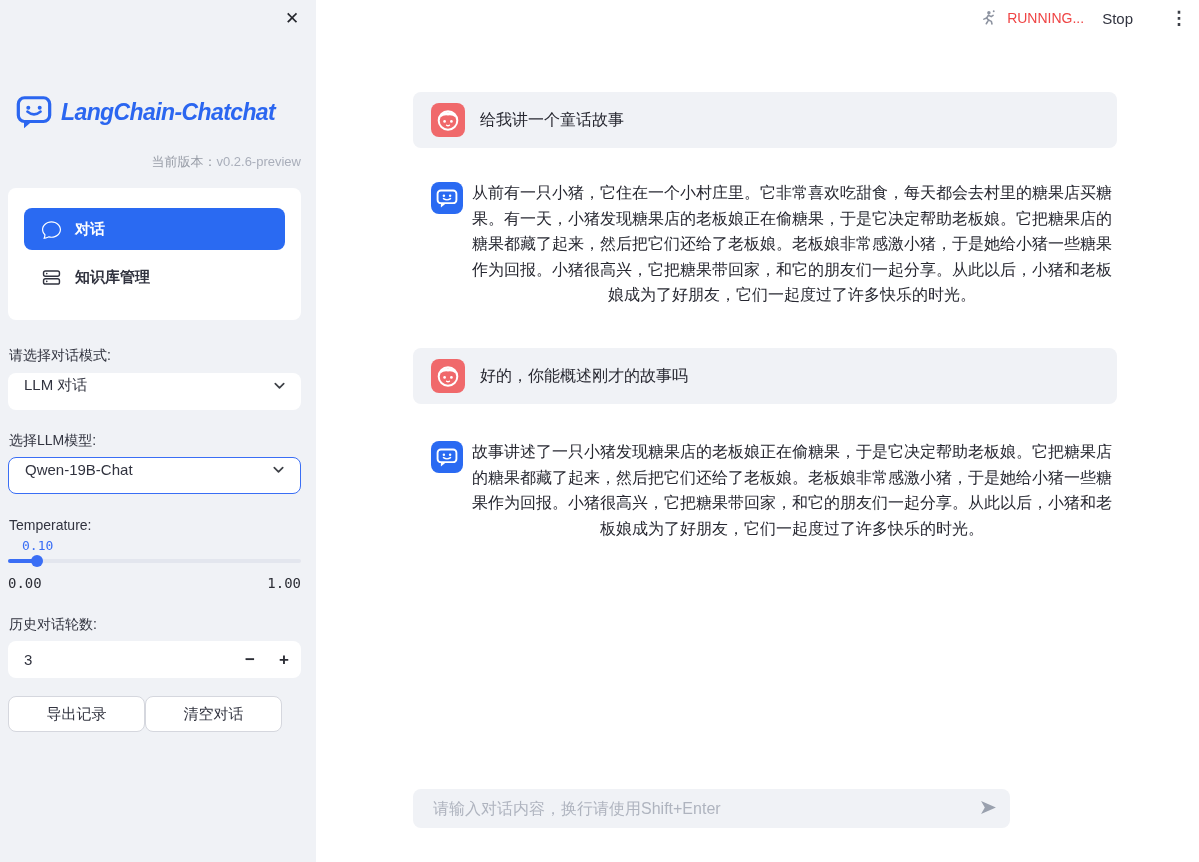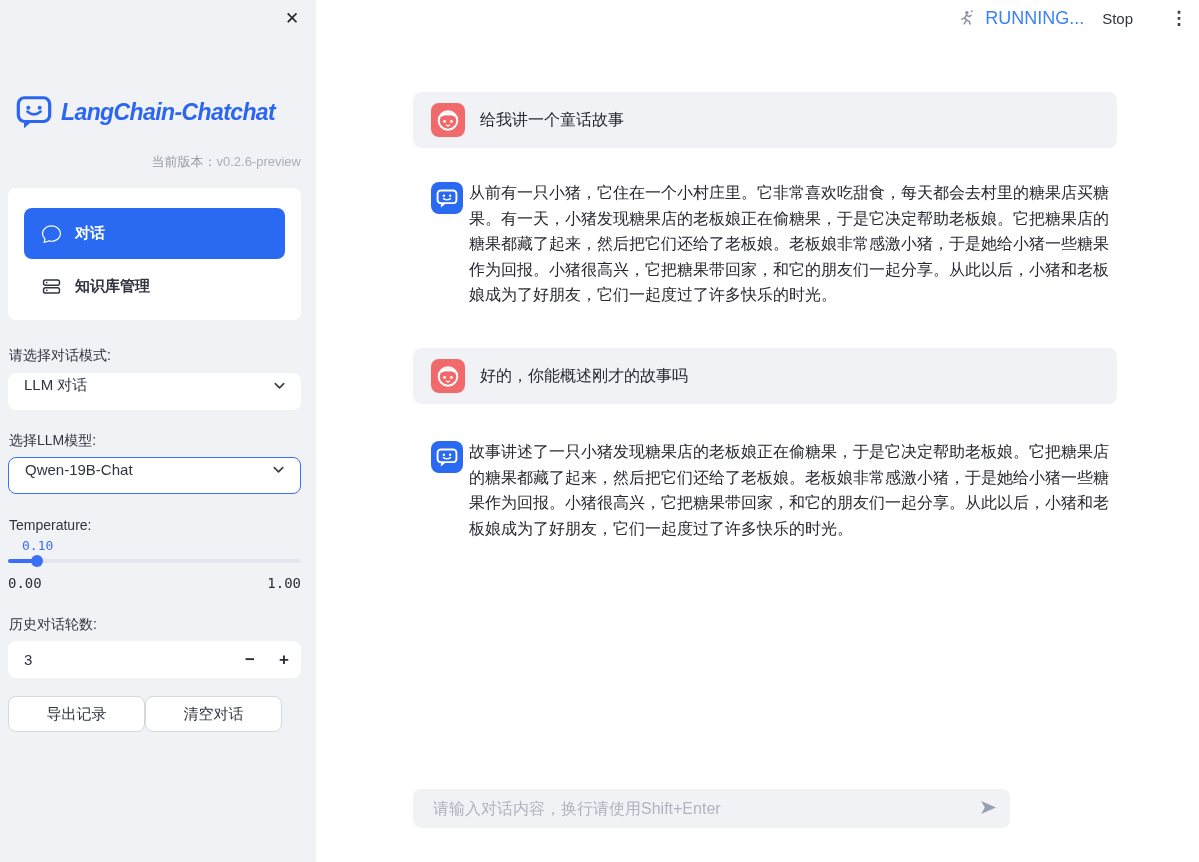--- a/index.html
+++ b/index.html
@@ -12,21 +12,21 @@
   .close-btn { position:absolute; top:8px; right:13px; width:22px; height:22px; border:none; background:transparent;
                font-size:17px; color:#24262c; cursor:pointer; line-height:22px; text-align:center; }
   .logo { position:absolute; left:15px; top:93px; display:flex; align-items:center; gap:8px; }
   .logo-icon svg { display:block; }
   .logo-text { font-size:23px; font-weight:700; font-style:italic; color:#2b66f0; letter-spacing:-0.6px; white-space:nowrap; }
   .version { position:absolute; right:15px; top:153px; font-size:13px; text-align:right; }
   .version .vlabel { color:#989da7; }
   .version .vvalue { color:#a9aeba; }
 
   .menu-card { position:absolute; left:8px; top:188px; width:293px; height:132px; background:#fff; border-radius:8px; padding:20px 16px 0 16px; }
-  .menu-item { display:flex; align-items:center; gap:14px; height:51px; border-radius:8px; padding:0 18px; font-size:15px; cursor:pointer; }
+  .menu-item { display:flex; align-items:center; gap:14px; height:42px; border-radius:8px; padding:0 18px; font-size:15px; cursor:pointer; }
   .menu-item.active { background:#2a6af2; color:#fff; font-weight:700; }
   .menu-item + .menu-item { margin-top:4px; height:46px;font-weight:bold; }
   .menu-item .mi-icon { display:flex; align-items:center; }
 
   .field-label { position:absolute; left:9px; font-size:14px; color:#31333f; }
   .select { position:absolute; left:8px; width:293px; height:37px; background:#fff; border-radius:8px;
             display:flex; align-items:center; justify-content:space-between; padding:0 14px 12px 16px; cursor:pointer; }
   .select.focused { border:1px solid #3a6ef5; }
   .select-value { font-size:15px; color:#31333f; }
   .chev svg { display:block; }
@@ -46,26 +46,26 @@
   .step-btn { width:34px; height:100%; border:none; background:transparent; font-size:17px; font-weight:700; color:#2b2d35; cursor:pointer; }
 
   .btn-row { position:absolute; left:8px; top:696px; width:293px; display:flex; gap:0; }
   .side-btn { width:137px; height:36px; background:#fff; border:1px solid #d5d7de; border-radius:8px;
               font-size:15px; color:#31333f; font-family:inherit; cursor:pointer; }
 
   
   .main { position:absolute; left:316px; top:0; width:883px; height:862px; background:#fff; }
   .topbar { position:absolute; top:0; right:0; height:36px; display:flex; align-items:center; padding-right:10px; }
   .runner { margin-right:9px; display:flex; }
-  .status-text { font-size:18px; color:#3b82f6; margin-right:18px; }
+  .status-text { font-size:14px; color:#ef4444; margin-right:18px; }
   .stop-btn { border:none; background:transparent; font-size:15px; color:#31333f; font-family:inherit; cursor:pointer; margin-right:36px; }
   .kebab-btn { border:none; background:transparent; font-size:18px; font-weight:700; color:#3c3f47; cursor:pointer; width:20px; }
 
   .chat { position:absolute; left:97px; top:92px; width:704px; }
-  .msg { display:flex; }
+  .msg { display:flex;text-align:center; }
   .msg.user { background:#f0f2f6; border-radius:8px; padding:11px 18px; align-items:center; gap:15px; margin-bottom:32px; }
   .msg.assistant { align-items:flex-start; gap:6px; margin-bottom:40px; padding-left:18px; }
   .avatar { flex:0 0 auto; border-radius:8px; display:flex; align-items:center; justify-content:center; }
   .avatar.user-av { width:34px; height:34px; background:#f0696b; }
   .avatar.bot-av { width:32px; height:32px; background:#2a6af2; margin-top:2px; }
   .msg-text { font-size:16px; line-height:25.6px; color:#262730; }
   .msg.assistant .msg-text { width:646px; }
 
   .chat-input { position:absolute; left:97px; bottom:34px; width:597px; height:39px; background:#f0f2f6; border-radius:8px; }
   .chat-input input { width:640px; height:100%; border:none; background:transparent; outline:none; padding:0 0 0 20px;

